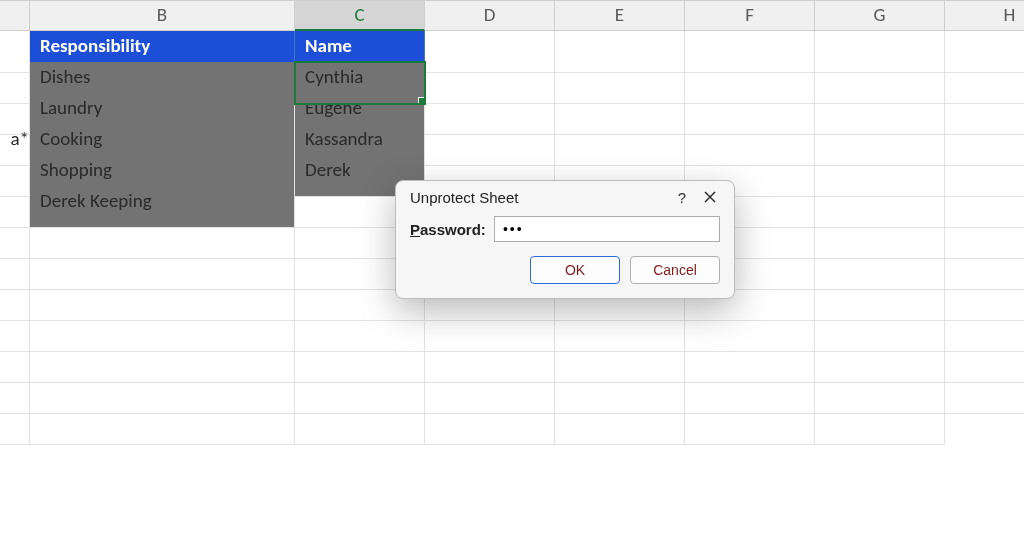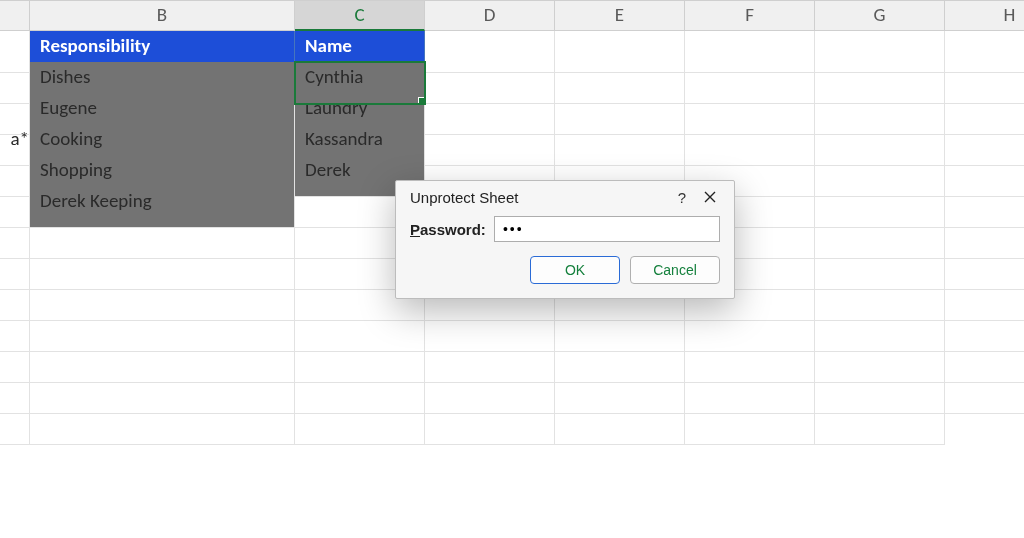--- a/index.html
+++ b/index.html
@@ -87,21 +87,21 @@
     .row-h { height: 42px; }
     
     
     .dialog {
       position: absolute;
       left: 395px;
       top: 180px;
       width: 340px;
       background: #f6f6f6;
       border: 1px solid #bcbcbc;
-      border-radius: 2px;
+      border-radius: 8px;
       box-shadow: 0 12px 36px rgba(0,0,0,0.28);
       font-family: "Segoe UI", Arial, sans-serif;
     }
     .dialog-titlebar {
       display: flex;
       align-items: center;
       padding: 8px 10px 6px 14px;
       font-size: 15px;
       color: #222;
     }
@@ -143,21 +143,21 @@
       justify-content: flex-end;
       gap: 10px;
     }
     .btn {
       min-width: 90px;
       height: 28px;
       border: 1px solid #b0b0b0;
       background: #fdfdfd;
       border-radius: 4px;
       font-size: 14px;
-      color: #15803d;
+      color: #7f1d1d;
       cursor: pointer;
     }
     .btn.primary {
       border: 1.5px solid #2a6bd6;
     }
   </style>
 </head>
 <body>
 
 <div class="spreadsheet">
@@ -183,22 +183,22 @@
   <div class="row-stub row-h"></div>
   <div class="cell shaded row-h">Dishes</div>
   <div class="cell shaded selected row-h">Cynthia</div>
   <div class="cell row-h"></div>
   <div class="cell row-h"></div>
   <div class="cell row-h"></div>
   <div class="cell row-h"></div>
   <div class="cell row-h"></div>
 
   <div class="row-stub row-h"></div>
+  <div class="cell shaded row-h">Laundry</div>
   <div class="cell shaded row-h">Eugene</div>
-  <div class="cell shaded row-h">Laundry</div>
   <div class="cell row-h"></div>
   <div class="cell row-h"></div>
   <div class="cell row-h"></div>
   <div class="cell row-h"></div>
   <div class="cell row-h"></div>
 
   <div class="row-stub row-h">a*</div>
   <div class="cell shaded row-h">Cooking</div>
   <div class="cell shaded row-h">Kassandra</div>
   <div class="cell row-h"></div>

